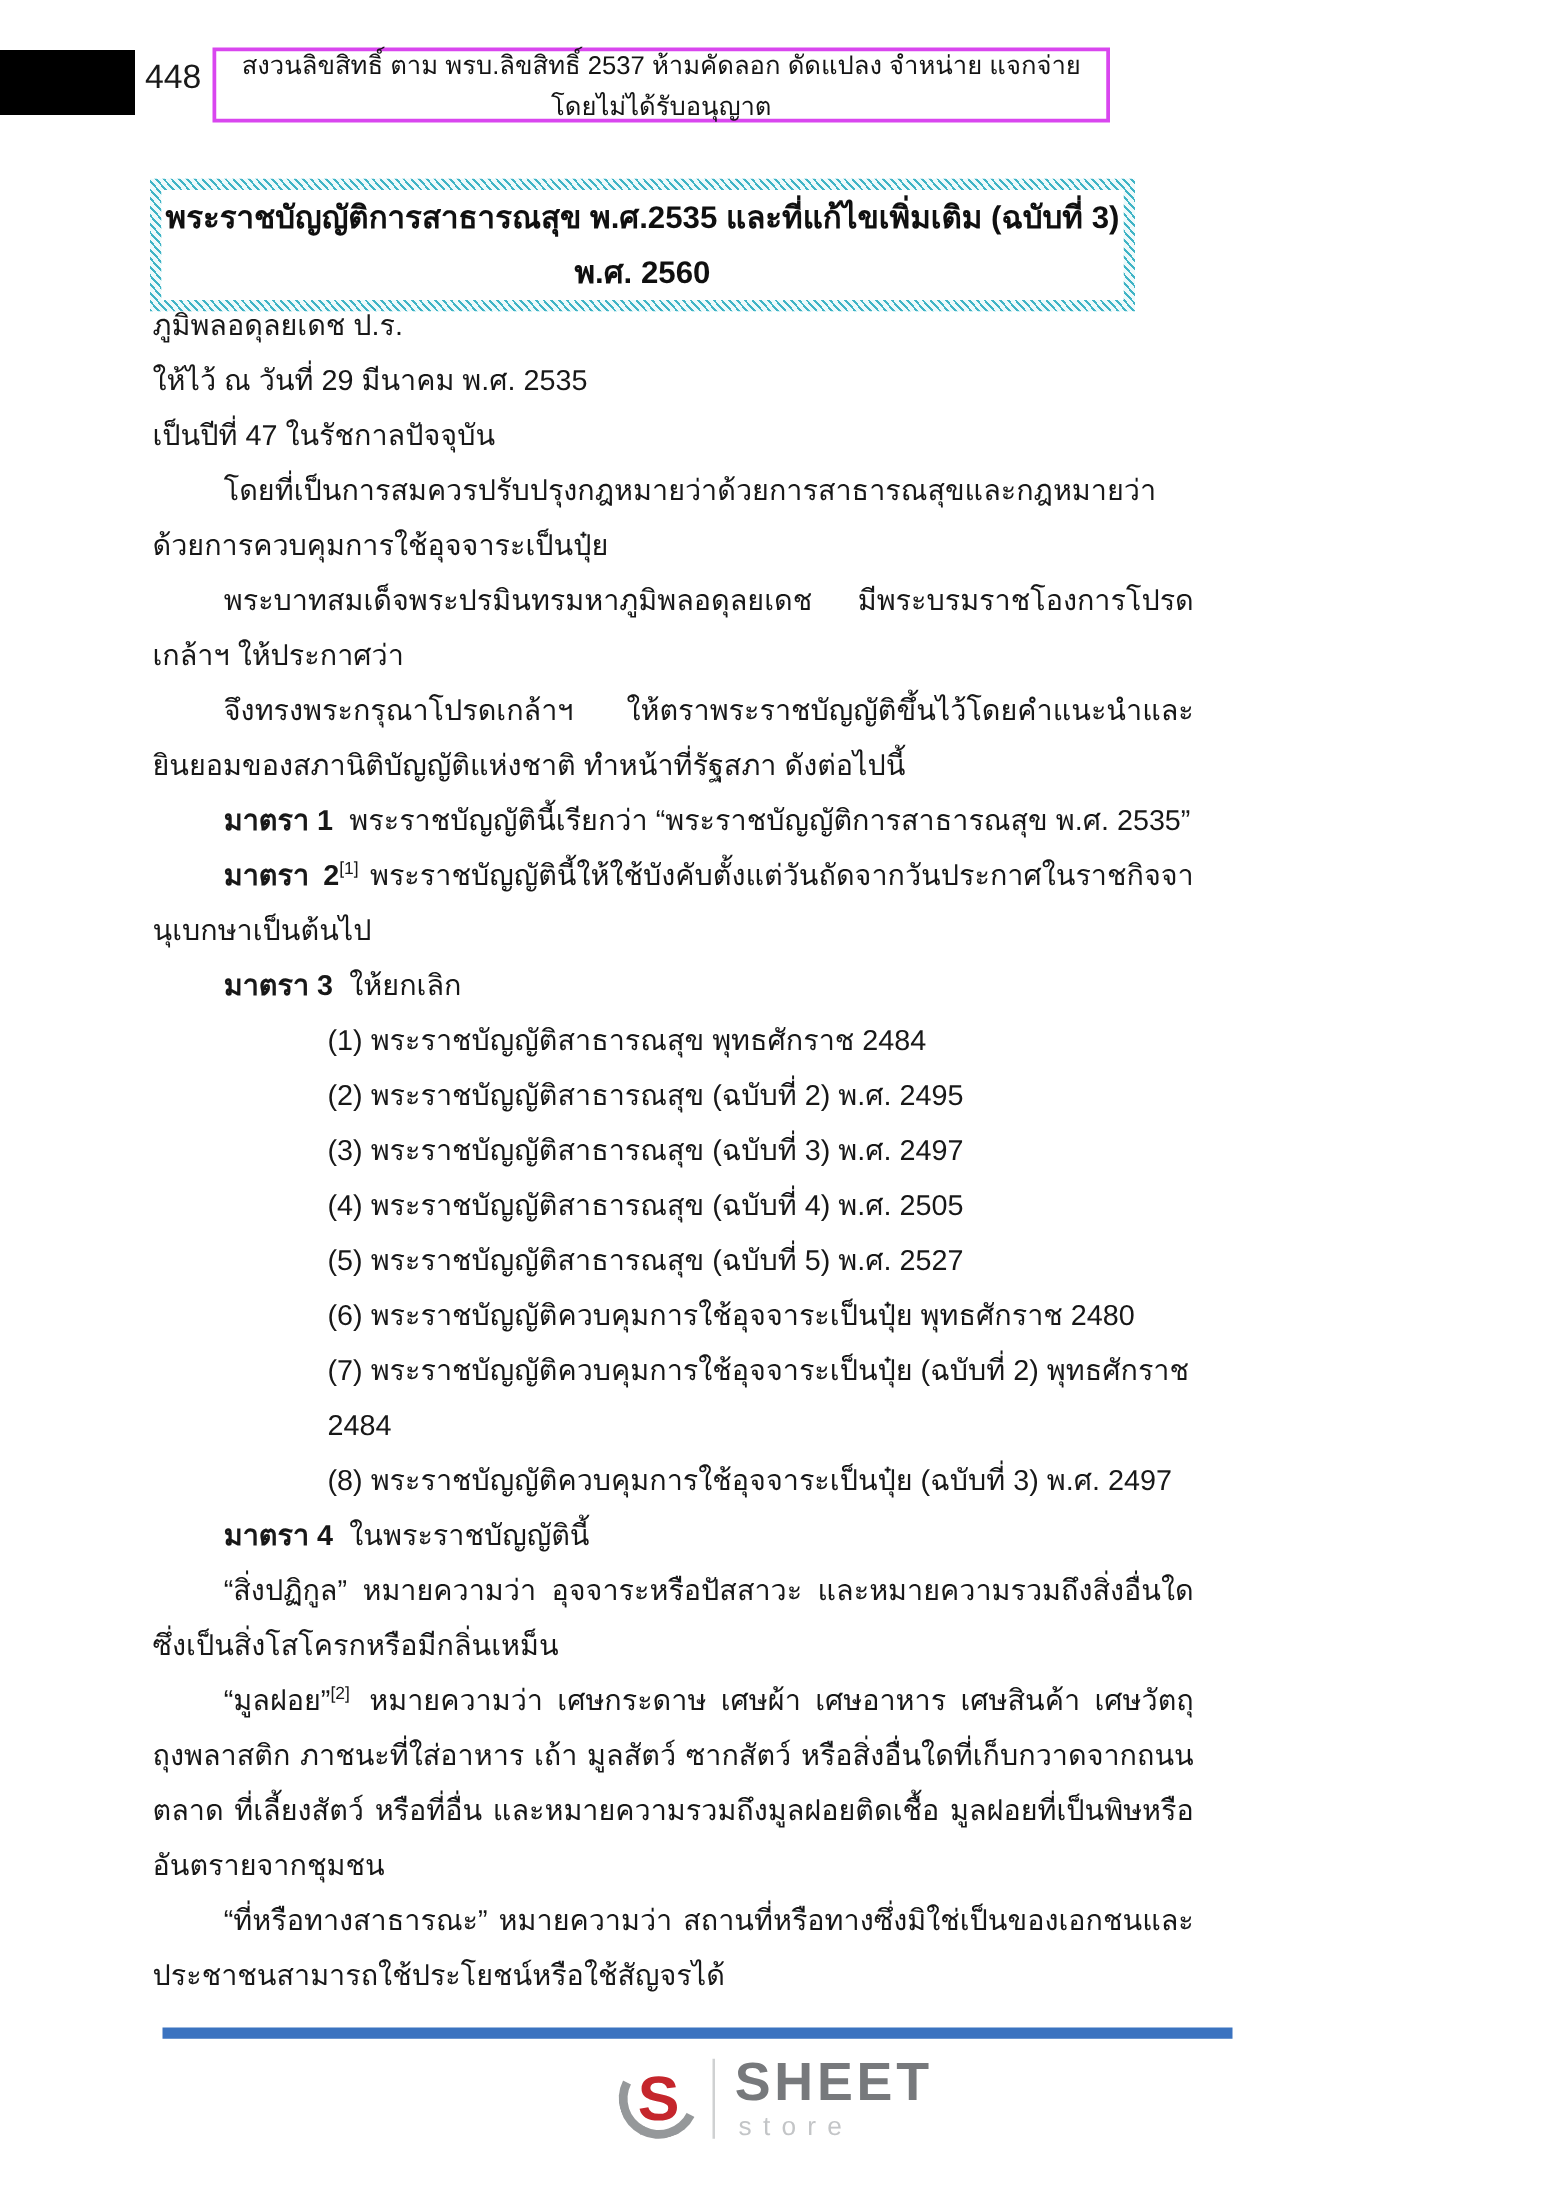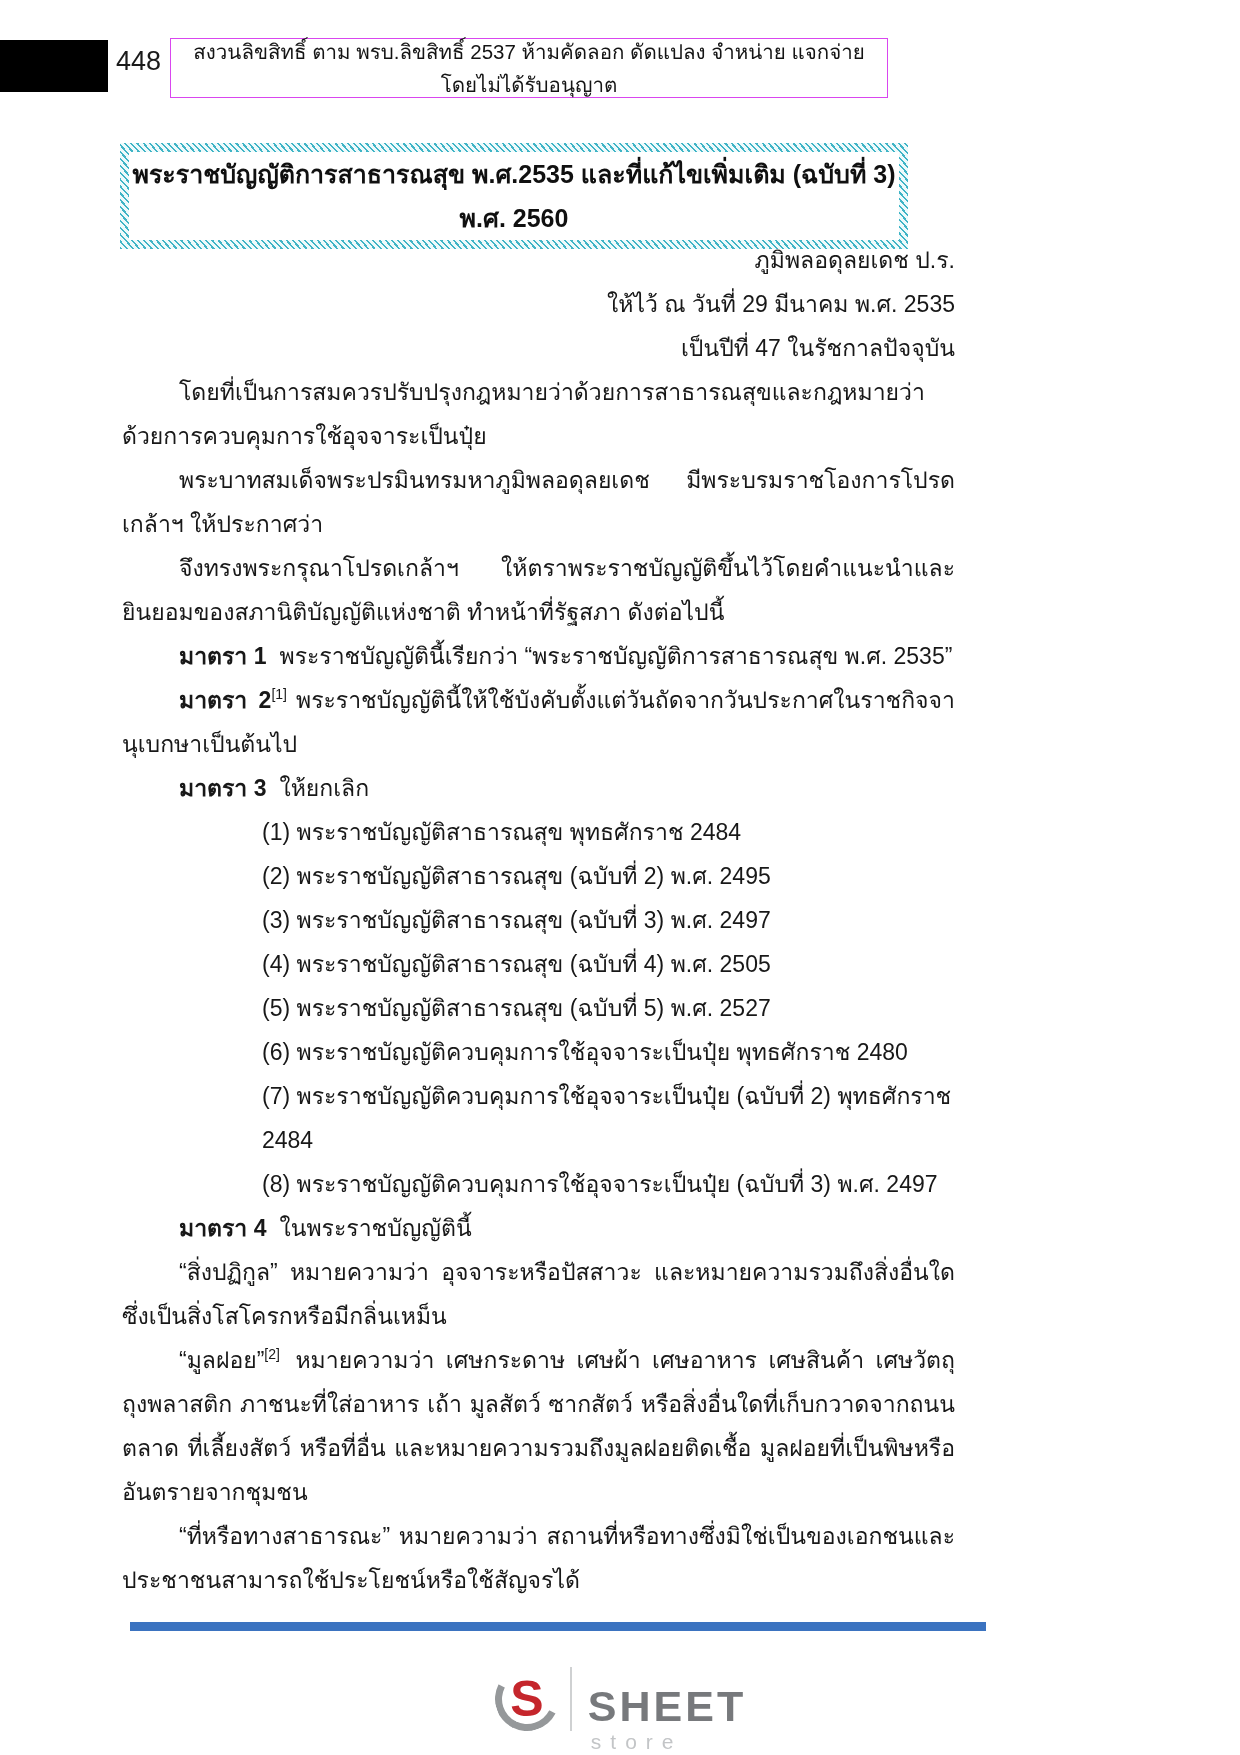--- a/index.html
+++ b/index.html
@@ -19,21 +19,21 @@
     top: 40px; width: 108px; height: 52px;
     background: #000000;
   }
   .pagenum {
     position: absolute; left: 116px; top: 46px;
     font-size: 27px; color: #1a1a1a;
   }
   .copyright-box {
     position: absolute; left: 170px; top: 38px;
     width: 718px; height: 60px;
-    border: 1px solid #d946ef;
+    border: 3px solid #d946ef;
     display: flex; align-items: center; justify-content: center;
     font-size: 20.5px; color: #141414;
     padding: 0 10px; text-align: center;
   }
 
   
   .title-wrap {
     position: absolute; left: 120px; top: 143px; width: 788px;
     padding: 9px;
     background: repeating-linear-gradient(48deg,
@@ -45,21 +45,21 @@
     text-align: center;
     font-size: 25px; font-weight: bold; color: #101010;
     line-height: 44px;
   }
 
   
   .doc-body {
     position: absolute; left: 122px; top: 238px; width: 833px;
     font-size: 23px; line-height: 44px; color: #181818;
   }
-  .center-line { text-align: right; }
+  .center-line { text-align: left; }
   .para {
     text-indent: 57px;
     text-align: justify;
     overflow-wrap: break-word;
   }
   .list-item { padding-left: 140px; }
   .m-label { font-weight: bold; margin-right: 13px; }
   sup.fn {
     font-size: 14px; line-height: 0; vertical-align: 9px;
     margin-right: 9px;
@@ -83,21 +83,21 @@
     border-bottom-color: #95989a;
     border-left-color: #95989a;
     transform: rotate(-18deg);
   }
   .s-glyph {
     position: absolute; inset: 0;
     display: flex; align-items: center; justify-content: center;
     font-size: 50px; font-weight: bold; color: #c5262c;
   }
   .logo-divider { width: 2px; height: 64px; background: #cfd1d2; margin: 0 16px 0 10px; }
-  .logo-text { display: flex; flex-direction: column; margin-top: 40px; }
+  .logo-text { display: flex; flex-direction: column; }
   .logo-sheet {
     font-size: 43px; font-weight: bold; color: #77797c;
     letter-spacing: 3px; line-height: 1;
   }
   .logo-store {
     font-size: 21px; color: #c3c5c7; letter-spacing: 9px;
     margin-top: 3px; padding-left: 3px; line-height: 1;
   }
 </style>
 </head>

